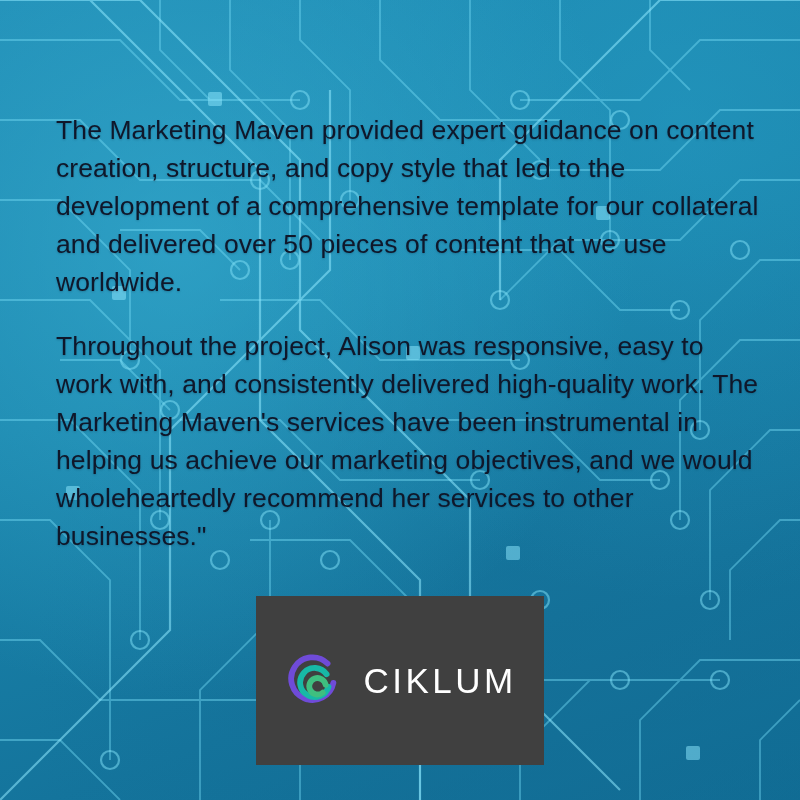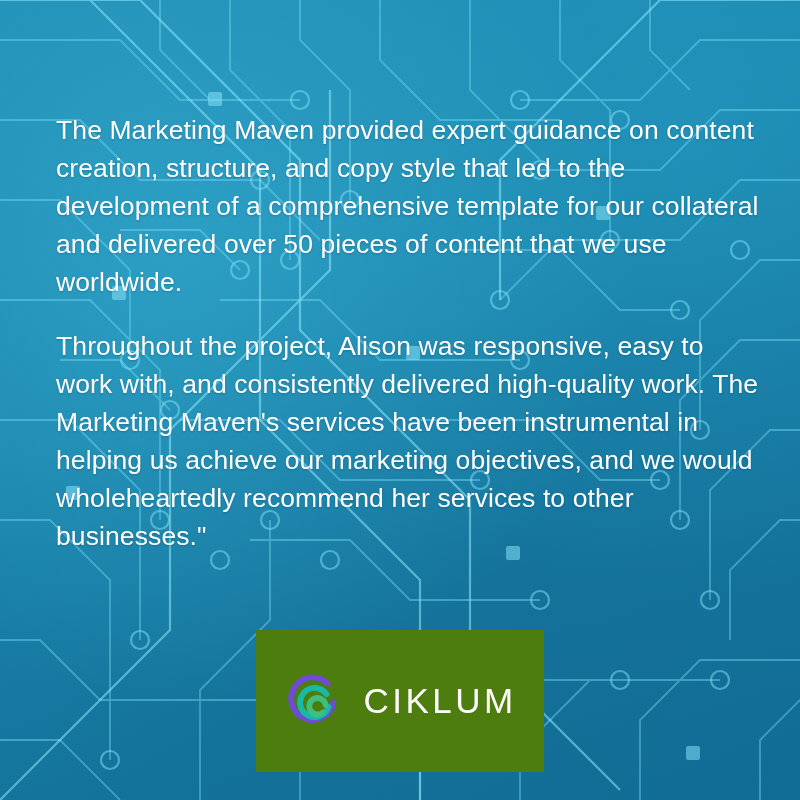--- a/index.html
+++ b/index.html
@@ -31,42 +31,41 @@
       radial-gradient(circle at 70% 85%, rgba(20,110,150,0.55) 0%, rgba(25,130,170,0.0) 60%),
       linear-gradient(160deg, #1f8cb4 0%, #1a84ab 40%, #14749c 75%, #0f6b93 100%);
   }
   #quote-block {
     position: absolute;
     left: 56px;
     top: 84px;
     width: 706px;
   }
   .para {
-    color: #ffffff;
+    color: #0f172a;
     font-size: 26.5px;
     line-height: 38px;
     letter-spacing: 0.1px;
     font-weight: 400;
     text-shadow: 0 1px 2px rgba(0,40,60,0.25);
   }
   .para + .para {
     margin-top: 16px;
   }
   #logo-card {
     position: absolute;
     left: 256px;
     top: 596px;
     width: 288px;
-    height: 142px;
-    background: #4d7c0f;
+    height: 169px;
+    background: #404040;
     display: flex;
     align-items: center;
     justify-content: center;
     gap: 18px;
-    margin-top: 34px;
   }
   #logo-mark {
     width: 62px;
     height: 62px;
     flex: none;
   }
   #logo-word {
     color: #ffffff;
     font-size: 35px;
     letter-spacing: 3.5px;

